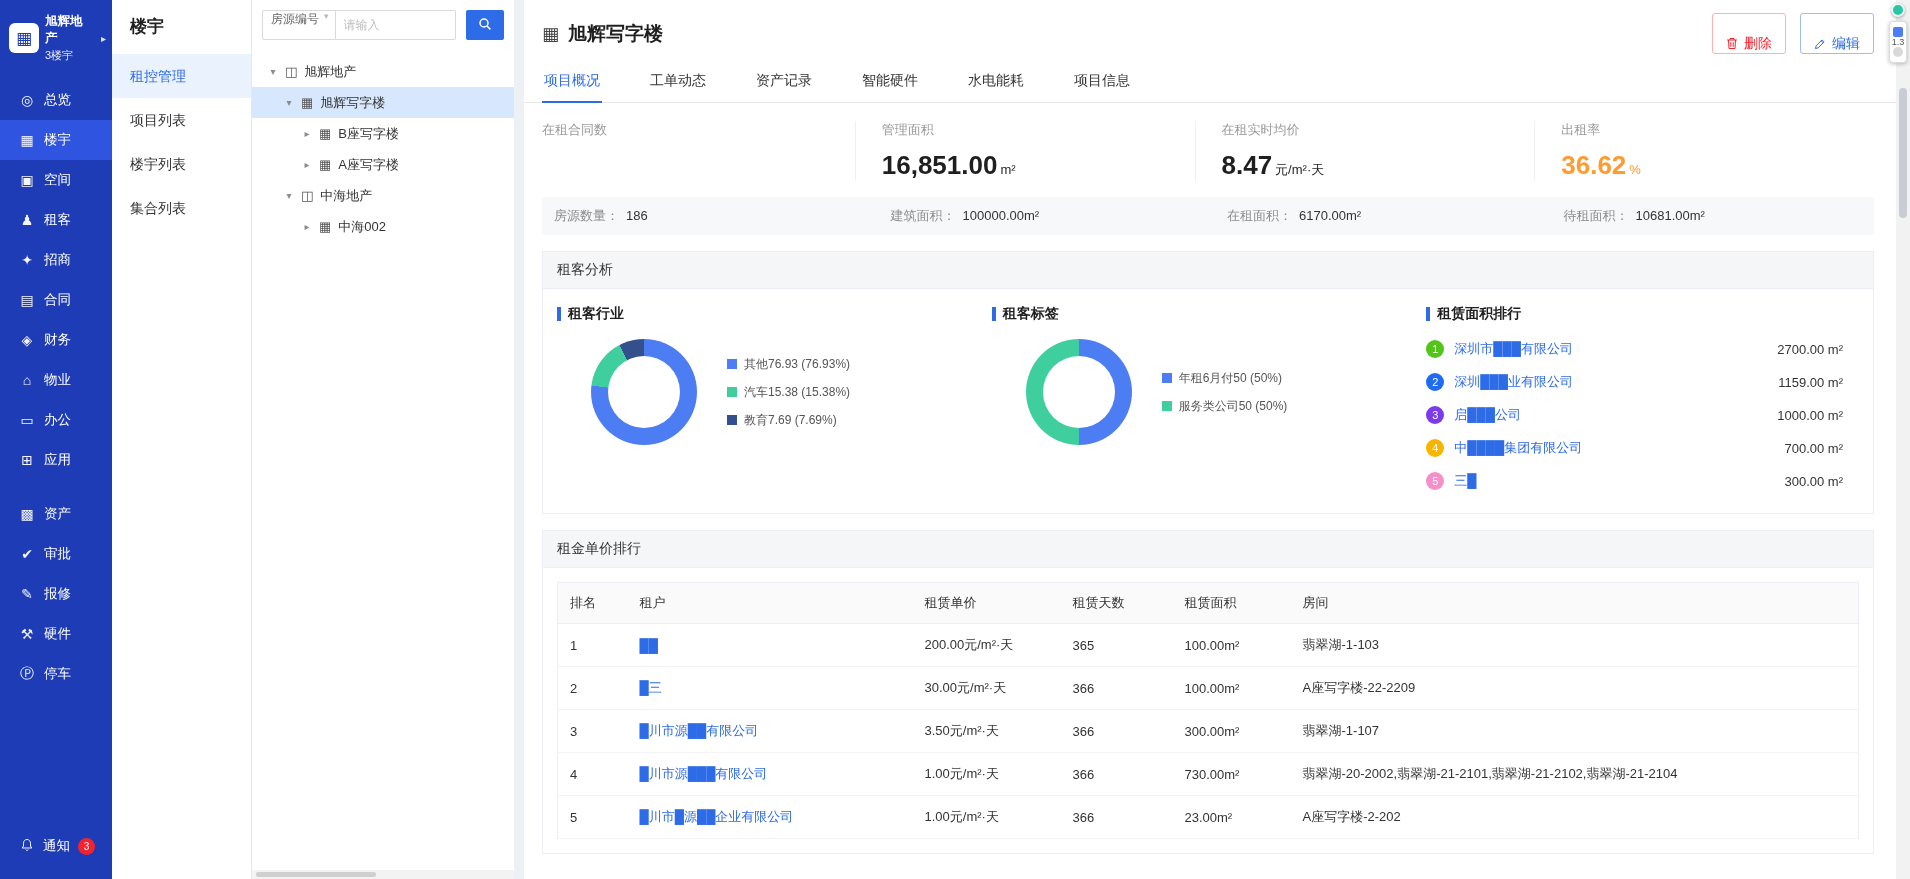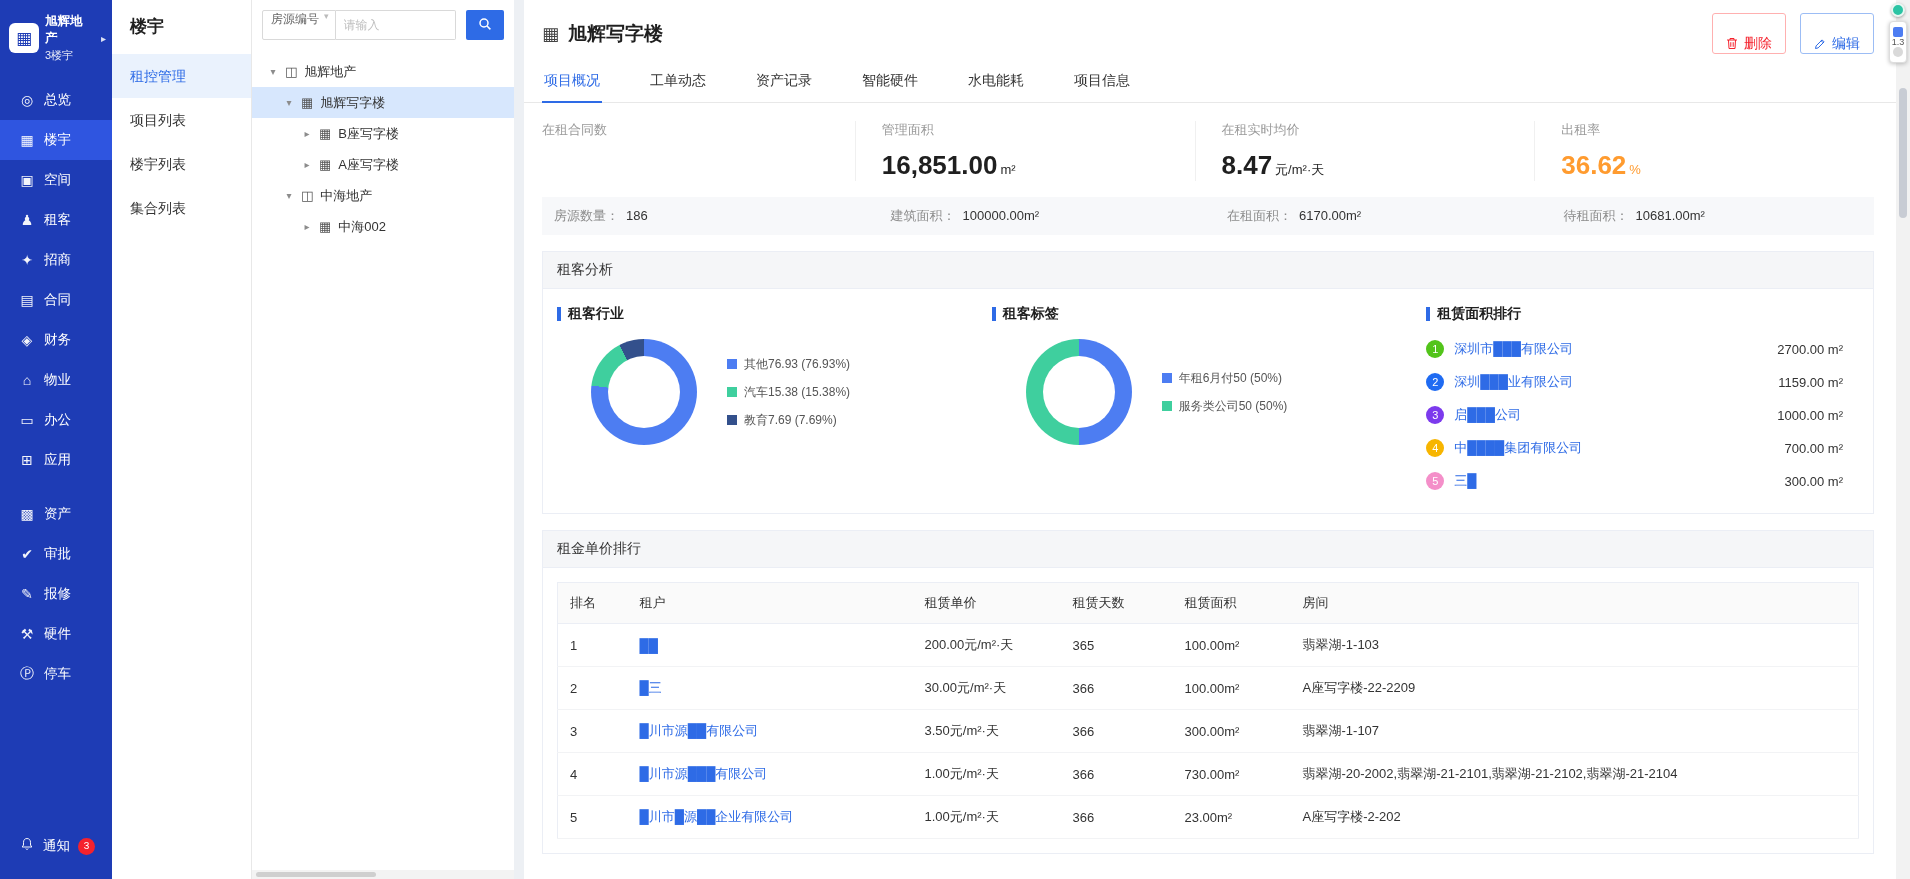--- a/index.html
+++ b/index.html
@@ -11,21 +11,21 @@
   .sidebar { width:112px; background:#1e3cb5; color:#fff; display:flex; flex-direction:column; flex-shrink:0; padding-bottom:10px; }
   .logo { display:flex; align-items:center; padding:13px 6px 16px 9px; gap:6px; cursor:pointer; }
   .logo-icon { width:30px; height:30px; background:#fff; border-radius:6px; color:#1e3cb5; display:flex; align-items:center; justify-content:center; font-size:17px; flex-shrink:0; }
   .logo-text { font-size:12.5px; font-weight:bold; line-height:1.35; }
   .logo-sub { font-size:11px; font-weight:normal; opacity:.9; }
   .logo-arrow { margin-left:auto; font-size:10px; opacity:.85; }
   .nav-item { display:flex; align-items:center; gap:9px; height:40px; padding-left:19px; font-size:13.5px; cursor:pointer; }
   .nav-item.active { background:#2f55e0; }
   .nav-icon { font-size:14px; width:16px; text-align:center; opacity:.95; }
   .nav-gap { height:14px; }
-  .notify { margin-top:auto; display:flex; align-items:center; gap:8px; height:46px; padding-left:19px; font-size:13.5px; cursor:pointer;font-family:Liberation Mono, monospace; }
+  .notify { margin-top:auto; display:flex; align-items:center; gap:8px; height:46px; padding-left:19px; font-size:13.5px; cursor:pointer; }
   .badge { background:#f5222d; color:#fff; border-radius:9px; font-size:10px; min-width:17px; height:17px; line-height:17px; text-align:center; padding:0 4px; }
 
   
   .submenu { width:140px; background:#fff; border-right:1px solid #e8e8e8; flex-shrink:0; }
   .submenu-title { font-size:17px; font-weight:bold; color:#1f1f1f; padding:15px 0 16px 18px; }
   .submenu-item { height:44px; line-height:44px; padding-left:18px; font-size:14px; color:#333; cursor:pointer; }
   .submenu-item.active { background:#eaf2fd; color:#2e6be6; }
 
   
   .treepanel { width:262px; background:#fff; flex-shrink:0; display:flex; flex-direction:column; position:relative; }

